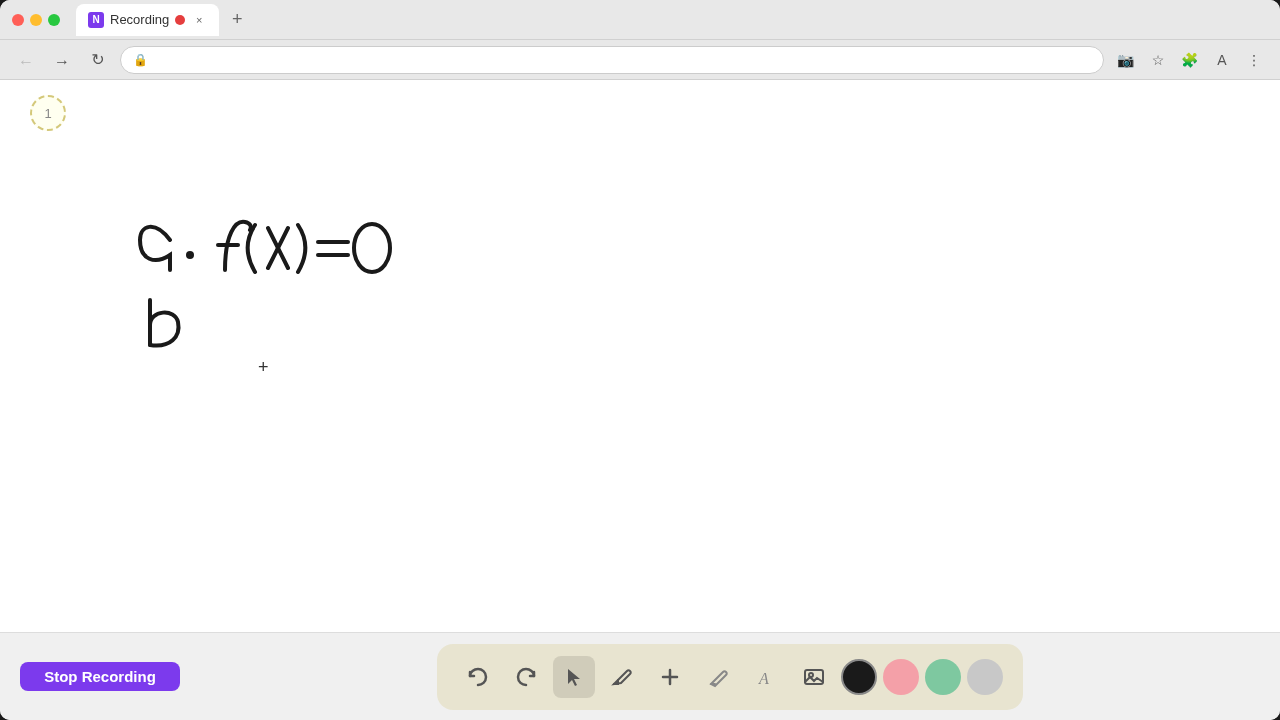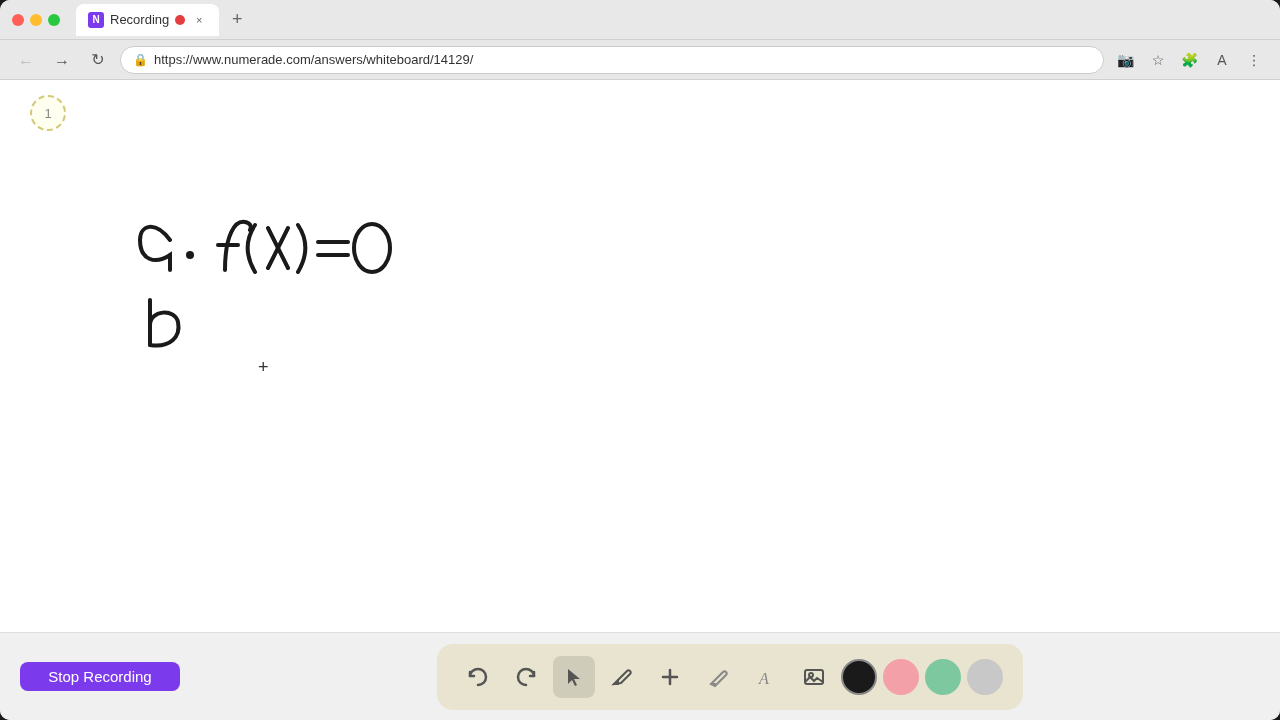--- a/index.html
+++ b/index.html
@@ -237,21 +237,21 @@
       position: relative;
     }
 
     .stop-recording-btn {
       background: #7c3aed;
       color: white;
       border: none;
       border-radius: 8px;
       padding: 6px 24px;
       font-size: 15px;
-      font-weight: 400;
+      font-weight: 700;
       cursor: pointer;
       white-space: nowrap;
       min-width: 160px;
     }
 
     
     .drawing-toolbar {
       display: flex;
       align-items: center;
       gap: 6px;
@@ -324,21 +324,20 @@
       <div class="new-tab-btn">+</div>
     </div>
   </div>
 
   <div class="address-bar">
     <div class="nav-btn disabled">←</div>
     <div class="nav-btn">→</div>
     <div class="nav-btn">↻</div>
     <div class="url-bar">
       <span class="url-lock">🔒</span>
-      <span>https://www.numerade.com/answers/whiteboard/14129/</span>
     </div>
     <div class="browser-actions">
       <div class="browser-action-btn">📷</div>
       <div class="browser-action-btn">☆</div>
       <div class="browser-action-btn">🧩</div>
       <div class="browser-action-btn">A</div>
       <div class="browser-action-btn">⋮</div>
     </div>
   </div>
 

